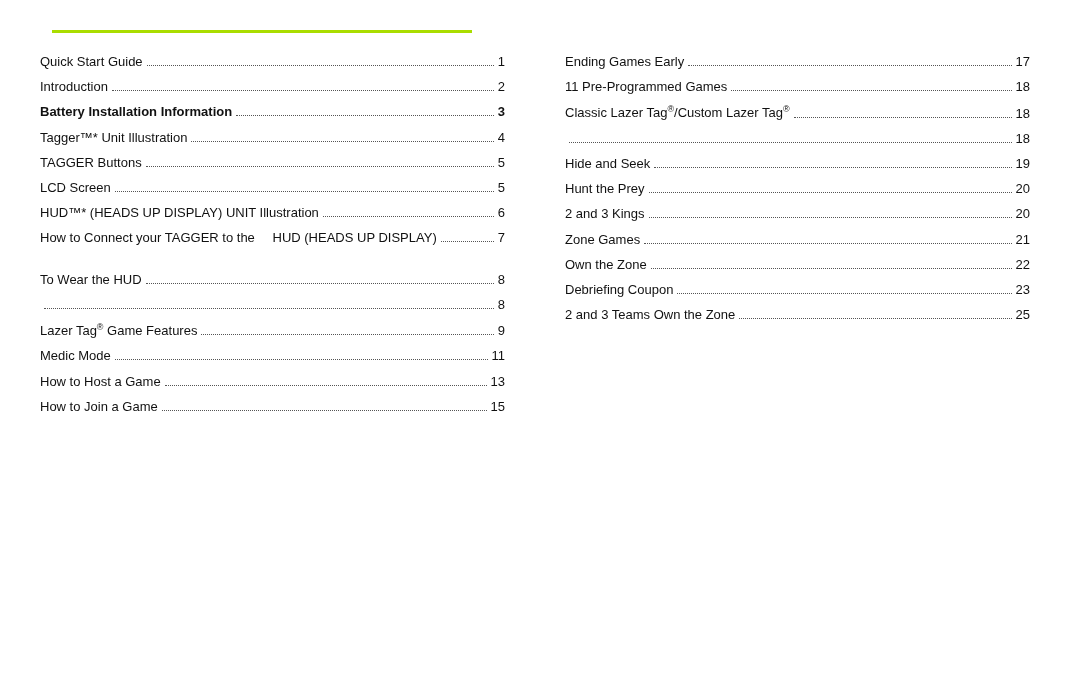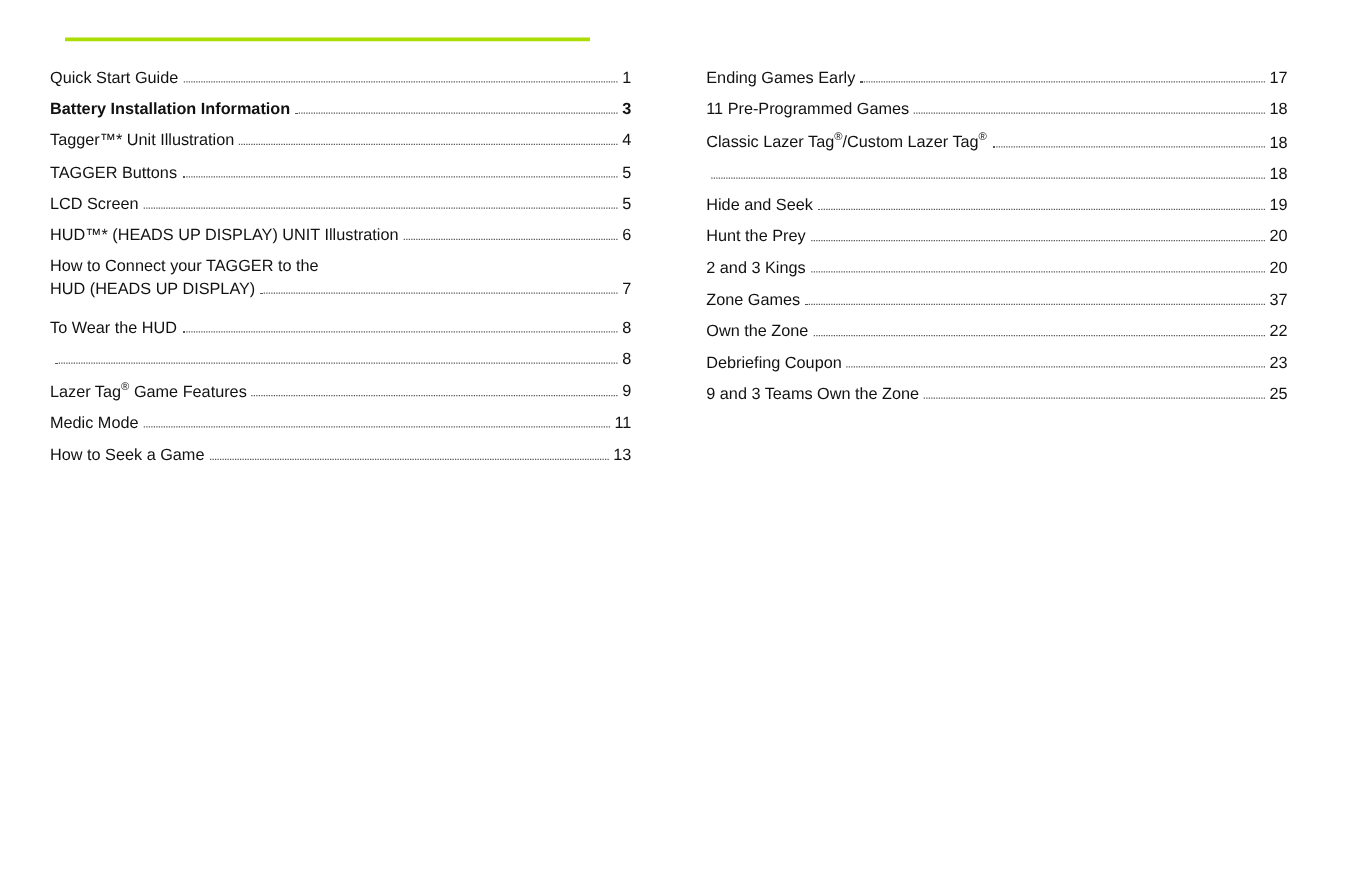--- a/index.html
+++ b/index.html
@@ -60,22 +60,22 @@
     .toc-entry {
       display: flex;
       align-items: baseline;
       margin-bottom: 7px;
       font-size: 13px;
       color: #111;
       line-height: 1.4;
     }
 
     .toc-entry.two-line {
-      flex-direction: column;
-      margin-bottom: 12px;
+      flex-direction: row;
+      margin-bottom: 23px;
     }
 
     .toc-entry.two-line .entry-top {
       display: flex;
       align-items: baseline;
       width: 100%;
     }
 
     .toc-entry.two-line .entry-bottom {
       display: flex;
@@ -133,20 +133,25 @@
       <div class="title-line"></div>
     </div>
   </div>
 
   <div class="contents-grid">
     <div class="left-col" id="left-col">
         <div class="toc-entry">
           <span class="entry-label">Quick Start Guide</span>
           <span class="entry-dots"></span>
           <span class="entry-page">1</span>
+        </div>
+        <div class="toc-entry">
+          <span class="entry-label">Introduction</span>
+          <span class="entry-dots"></span>
+          <span class="entry-page">2</span>
         </div>
         <div class="toc-entry bold-entry">
           <span class="entry-label">Battery Installation Information</span>
           <span class="entry-dots"></span>
           <span class="entry-page">3</span>
         </div>
         <div class="toc-entry">
           <span class="entry-label">Tagger™* Unit Illustration</span>
           <span class="entry-dots"></span>
           <span class="entry-page">4</span>
@@ -189,23 +194,28 @@
           <span class="entry-label">Lazer Tag<sup>®</sup> Game Features</span>
           <span class="entry-dots"></span>
           <span class="entry-page">9</span>
         </div>
         <div class="toc-entry">
           <span class="entry-label">Medic Mode</span>
           <span class="entry-dots"></span>
           <span class="entry-page">11</span>
         </div>
         <div class="toc-entry">
-          <span class="entry-label">How to Seek a Game</span>
+          <span class="entry-label">How to Host a Game</span>
           <span class="entry-dots"></span>
           <span class="entry-page">13</span>
+        </div>
+        <div class="toc-entry">
+          <span class="entry-label">How to Join a Game</span>
+          <span class="entry-dots"></span>
+          <span class="entry-page">15</span>
         </div>
       </div>
     <div class="right-col" id="right-col">
         <div class="toc-entry">
           <span class="entry-label">Ending Games Early</span>
           <span class="entry-dots"></span>
           <span class="entry-page">17</span>
         </div>
         <div class="toc-entry">
           <span class="entry-label">11 Pre-Programmed Games</span>
@@ -232,32 +242,32 @@
           <span class="entry-page">20</span>
         </div>
         <div class="toc-entry">
           <span class="entry-label">2 and 3 Kings</span>
           <span class="entry-dots"></span>
           <span class="entry-page">20</span>
         </div>
         <div class="toc-entry">
           <span class="entry-label">Zone Games</span>
           <span class="entry-dots"></span>
-          <span class="entry-page">37</span>
+          <span class="entry-page">21</span>
         </div>
         <div class="toc-entry">
           <span class="entry-label">Own the Zone</span>
           <span class="entry-dots"></span>
           <span class="entry-page">22</span>
         </div>
         <div class="toc-entry">
           <span class="entry-label">Debriefing Coupon</span>
           <span class="entry-dots"></span>
           <span class="entry-page">23</span>
         </div>
         <div class="toc-entry">
-          <span class="entry-label">9 and 3 Teams Own the Zone</span>
+          <span class="entry-label">2 and 3 Teams Own the Zone</span>
           <span class="entry-dots"></span>
           <span class="entry-page">25</span>
         </div>
       </div>
   </div>
 </div>
 
 </body></html>

